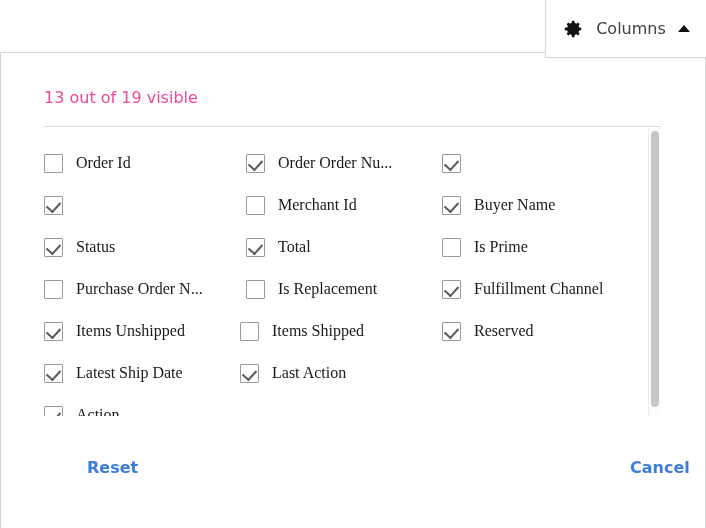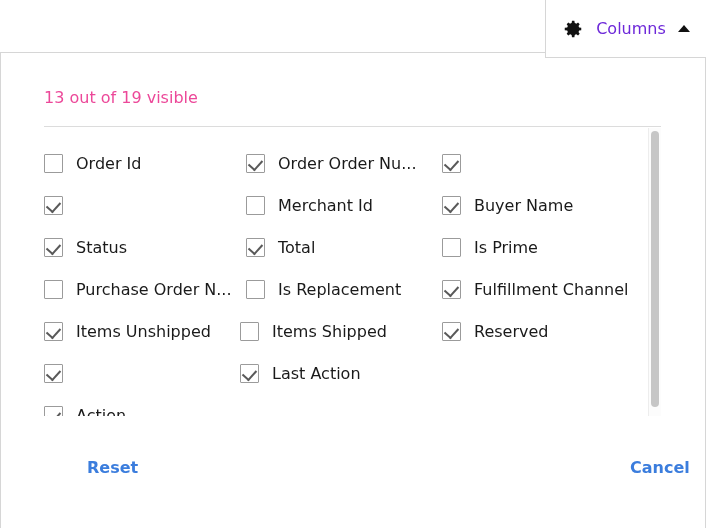--- a/index.html
+++ b/index.html
@@ -78,21 +78,21 @@
     border-right: none;
     display: flex;
     align-items: center;
     justify-content: center;
     gap: 12px;
     z-index: 30;
   }
   .gear-icon { width: 22px; height: 22px; display: block; }
   .columns-label {
     font-size: 16px;
-    color: #6d28d9;
+    color: #404040;
   }
   .chev-up {
     width: 0; height: 0;
     border-left: 6px solid transparent;
     border-right: 6px solid transparent;
     border-bottom: 7px solid #111111;
   }
 
   
   .panel {
@@ -122,20 +122,21 @@
     z-index: 21;
   }
 
   
   .scroll-region {
     position: absolute;
     left: 44px; top: 128px;
     width: 618px; height: 288px;
     overflow: hidden;
     z-index: 21;
+    font-family: Liberation Serif, serif;
   }
   .grid {
     position: relative;
     width: 600px;
     padding-top: 14px;
   }
   .cb-row {
     display: flex;
     height: 42px;
     align-items: center;
@@ -336,20 +337,21 @@
             <span class="cb-label">Items Shipped</span>
           </div>
           <div class="cb-item c3">
             <span class="cb-box checked"></span>
             <span class="cb-label">Reserved</span>
           </div>
         </div>
         <div class="cb-row">
           <div class="cb-item c2">
             <span class="cb-box checked"></span>
+            <span class="cb-label">Latest Ship Date</span>
           </div>
           <div class="cb-item c3">
             <span class="cb-box checked"></span>
             <span class="cb-label">Last Action</span>
           </div>
         </div>
         <div class="cb-row">
           <div class="cb-item c1">
             <span class="cb-box checked"></span>
             <span class="cb-label">Action</span>

